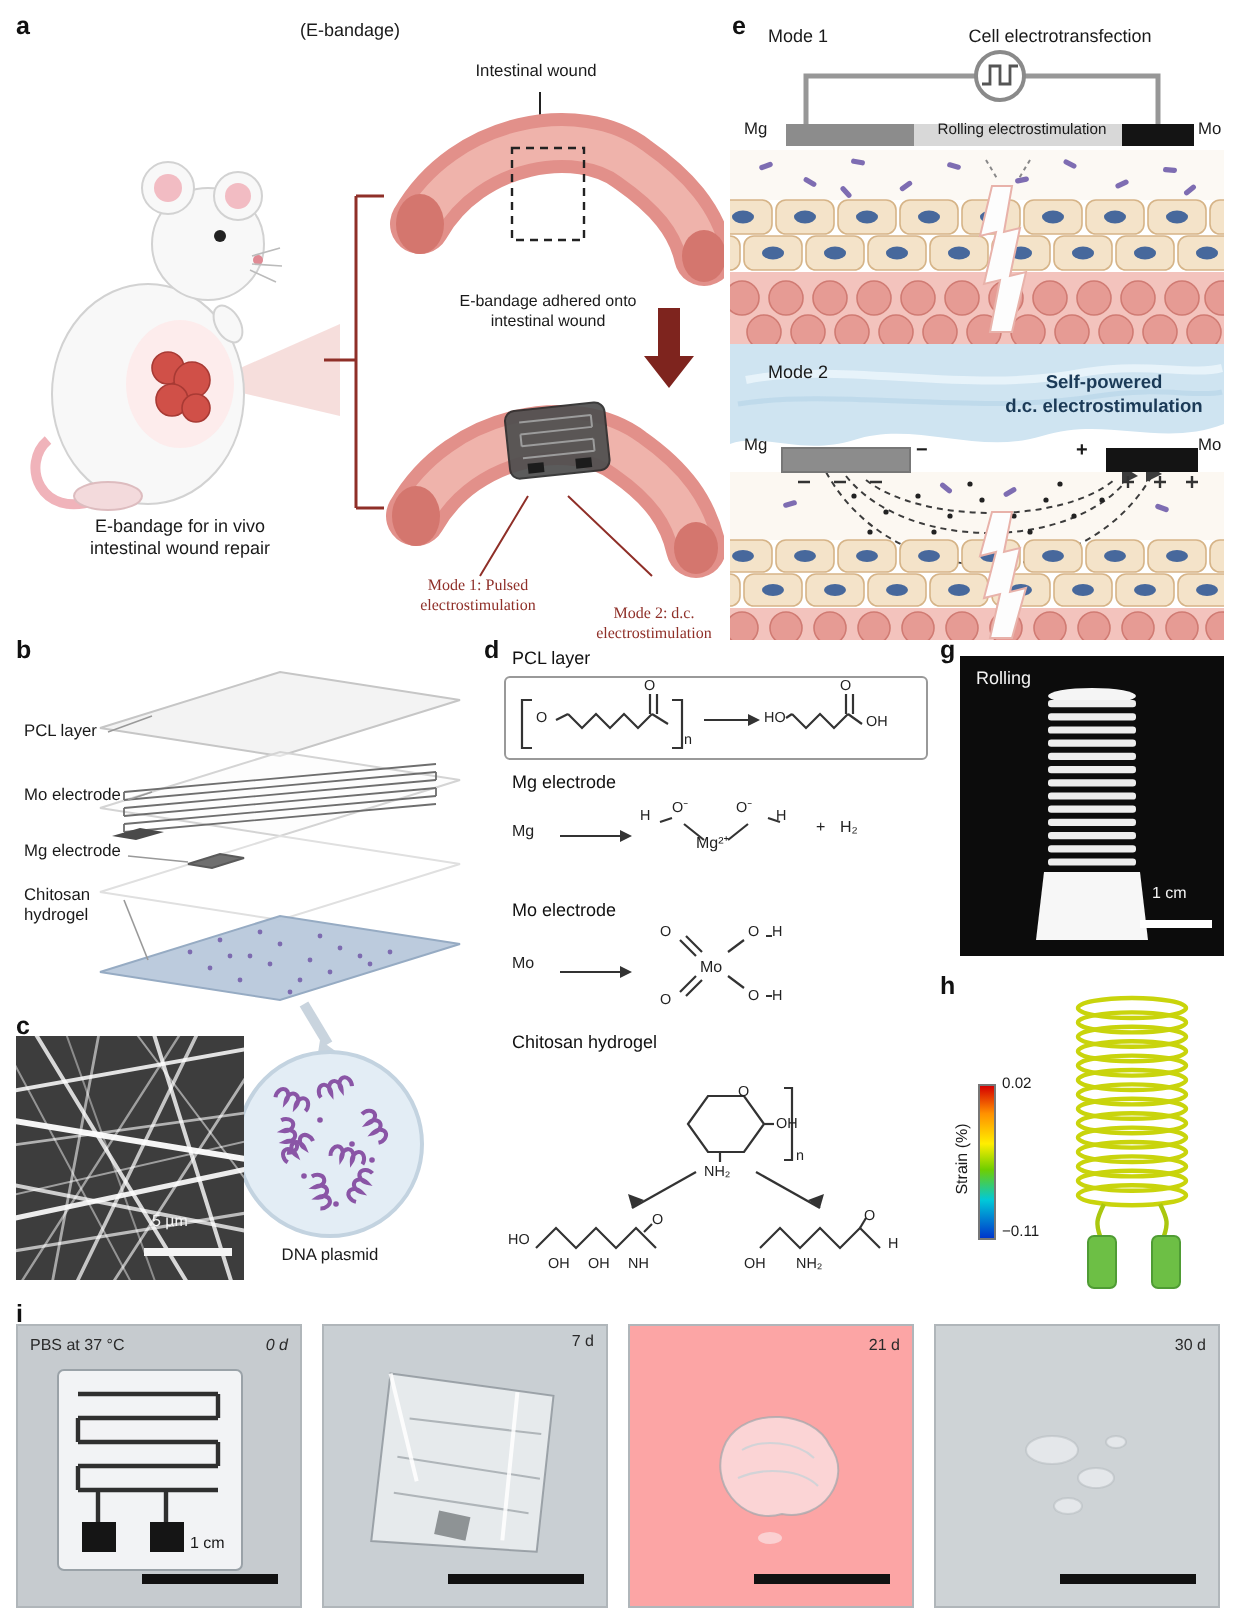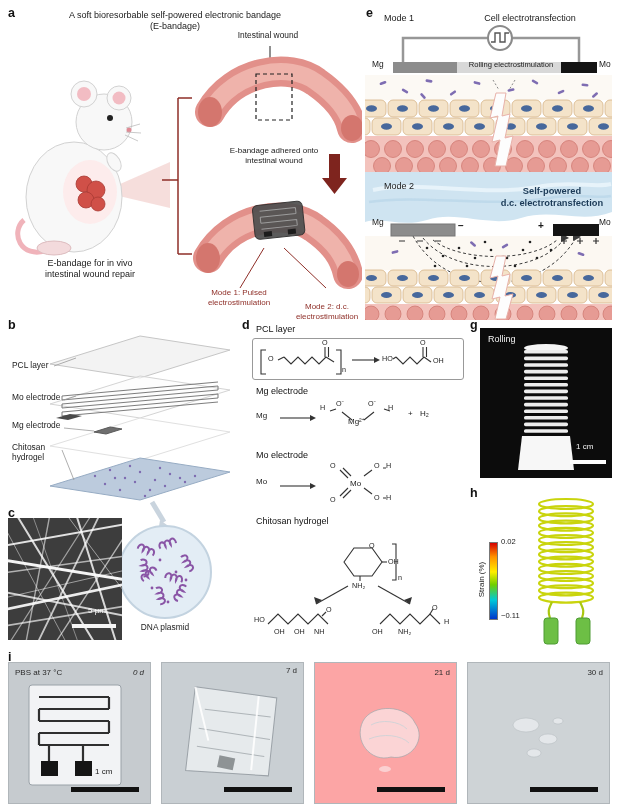--- a/index.html
+++ b/index.html
@@ -8,42 +8,41 @@
     position:relative; background:#ffffff; overflow:hidden;
     font-family:"Liberation Sans", sans-serif; color:#1a1a1a;
   }
   .abs { position:absolute; }
   .plabel { position:absolute; font-weight:bold; font-size:12.5px; color:#111; }
   .t9  { font-size:9px;  line-height:1.22; }
   .t85 { font-size:8.4px; line-height:1.2; }
   .t8  { font-size:8px;  line-height:1.2;text-align:right; }
   .t76 { font-size:7.6px; line-height:1.15; }
   .ctr { text-align:center; }
-  .red { color:#8f2f28; }
+  .red { color:#8f2f28;font-family:Liberation Serif, serif; }
   .wht { color:#f4f4f4; }
   .navy { color:#1b3a57; }
   .atom { position:absolute; font-size:7.2px; color:#222; line-height:1; }
   .sectitle { position:absolute; font-size:9px; color:#111; }
   .photo { position:absolute; top:662px; width:143px; height:142px; border:1px solid #b0b6ba; overflow:hidden; }
   .photo svg { position:absolute; left:0; top:0; }
   .sbar { position:absolute; background:#111; }
   .cbar {
     position:absolute; left:489px; top:542px; width:9px; height:78px;
     border:1px solid #777;
     background:linear-gradient(to bottom,#d40000 0%,#ff9000 18%,#ffee00 38%,#6fce00 55%,#00c9d8 75%,#0036cc 100%);
   }
   .vlabel { position:absolute; transform:rotate(-90deg); transform-origin:center; font-size:8px; text-align:center; }
 </style>
 </head>
 <body>
 
 <div class="plabel" style="left:8px;top:6px;">a</div>
 
 <div class="abs t9 ctr" style="left:25px;top:10px;width:300px;">
-  <div>A soft bioresorbable self-powered electronic bandage</div>
   <div>(E-bandage)</div>
 </div>
 
 <svg class="abs" style="left:2px;top:2px;" width="360" height="316" viewBox="0 0 360 316">
 
   <polygon points="100,190 168,160 168,206" fill="rgba(214,106,96,0.22)"></polygon>
 
   <g>
     <path d="M46,248 C18,258 8,230 22,218" stroke="#f0b3ba" stroke-width="5" fill="none"></path>
     <ellipse cx="72" cy="195" rx="48" ry="55" fill="#f8f8f8" stroke="#d2d2d2"></ellipse>
@@ -301,21 +300,21 @@
 
   <rect x="26" y="52" width="64" height="12" fill="#8c8c8c" stroke="#777"></rect>
   <rect x="188" y="52" width="46" height="12" fill="#141414"></rect>
   <path d="M34,69 h6 M52,69 h6 M70,69 h6" stroke="#333" stroke-width="1.2"></path>
   <path d="M196,69 h6 M199,66 v6 M212,69 h6 M215,66 v6 M228,69 h6 M231,66 v6" stroke="#333" stroke-width="1.2"></path>
 </svg>
 
 <div class="abs t9" style="left:384px;top:181px;">Mode 2</div>
 <div class="abs ctr navy" style="left:492px;top:186px;width:120px;font-size:9.3px;font-weight:700;line-height:1.25;">
   <div>Self-powered</div>
-  <div>d.c. electrotransfection</div>
+  <div>d.c. electrostimulation</div>
 </div>
 <div class="abs t85" style="left:372px;top:217px;">Mg</div>
 <div class="abs" style="left:458px;top:220px;font-size:10px;font-weight:bold;">−</div>
 <div class="abs" style="left:538px;top:220px;font-size:10px;font-weight:bold;">+</div>
 <div class="abs t85" style="left:599px;top:217px;">Mo</div>
 
 <div class="plabel" style="left:8px;top:318px;">b</div>
 
 <svg class="abs" style="left:10px;top:330px;" width="230" height="300" viewBox="0 0 230 300">
 
@@ -404,21 +403,21 @@
       <line x1="118" y1="52" x2="-4" y2="80" stroke-width="1" opacity="0.5"></line>
       <line x1="-4" y1="42" x2="118" y2="62" stroke-width="3" opacity="0.95"></line>
       <line x1="24" y1="-4" x2="70" y2="124" stroke-width="1" opacity="0.4"></line>
       <line x1="118" y1="16" x2="48" y2="124" stroke-width="1.4" opacity="0.6"></line>
       <line x1="-4" y1="74" x2="118" y2="98" stroke-width="2" opacity="0.75"></line>
       <line x1="58" y1="-4" x2="118" y2="76" stroke-width="1" opacity="0.5"></line>
       <line x1="2" y1="124" x2="84" y2="-4" stroke-width="1.2" opacity="0.5"></line>
       <line x1="-4" y1="108" x2="118" y2="88" stroke-width="1.6" opacity="0.65"></line>
     </g>
   </svg>
-  <span class="abs t8 wht" style="left:68px;top:88px;padding-left:12px;">5 µm</span>
+  <span class="abs t8 wht" style="left:68px;top:88px;">5 µm</span>
   <div class="abs" style="left:64px;top:106px;width:44px;height:4px;background:#f5f5f5;"></div>
 </div>
 
 <div class="plabel" style="left:242px;top:318px;">d</div>
 
 <div class="sectitle" style="left:256px;top:324px;">PCL layer</div>
 <div class="abs" style="left:252px;top:338px;width:212px;height:42px;border:1px solid #999;border-radius:3px;"></div>
 <svg class="abs" style="left:252px;top:338px;" width="212" height="42" viewBox="0 0 212 42">
   <g stroke="#333" stroke-width="1.1" fill="none">
     <path d="M14,12 h-5 v24 h5"></path>

